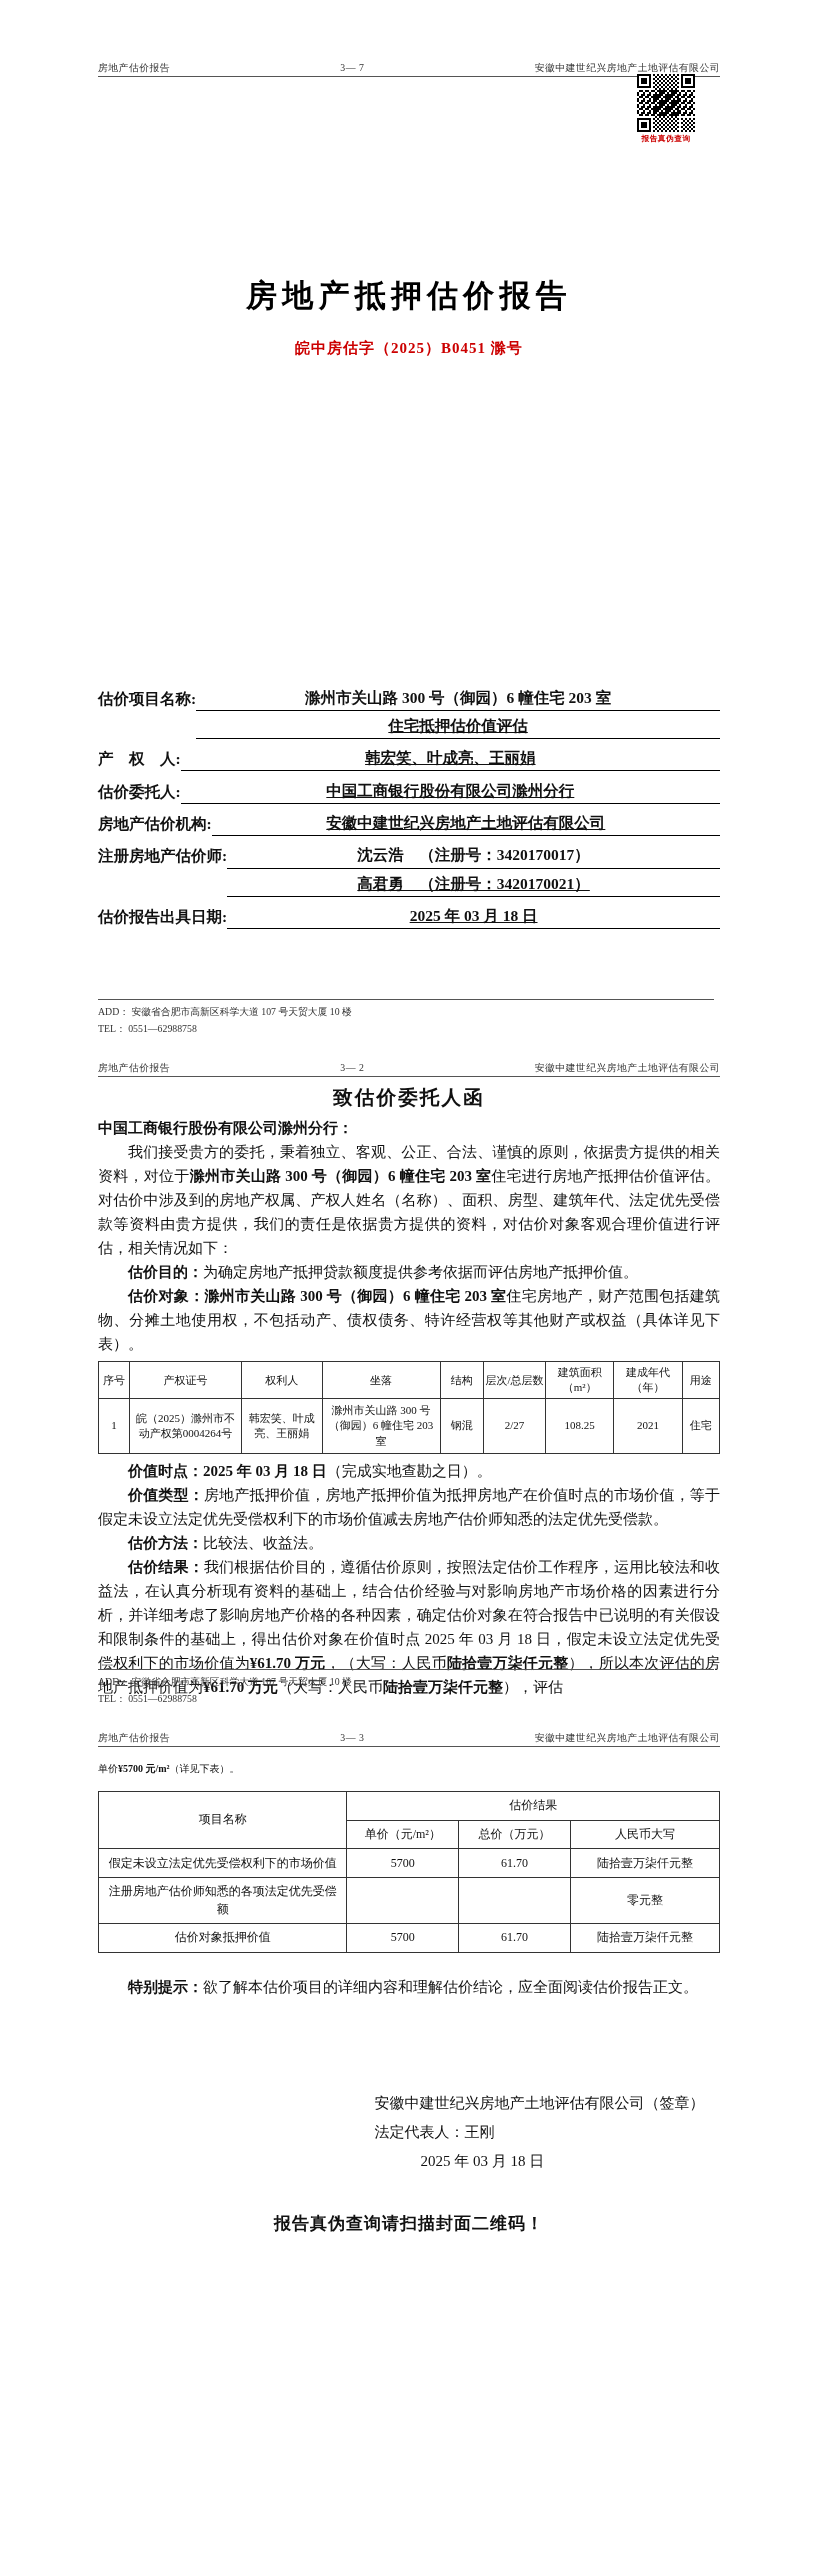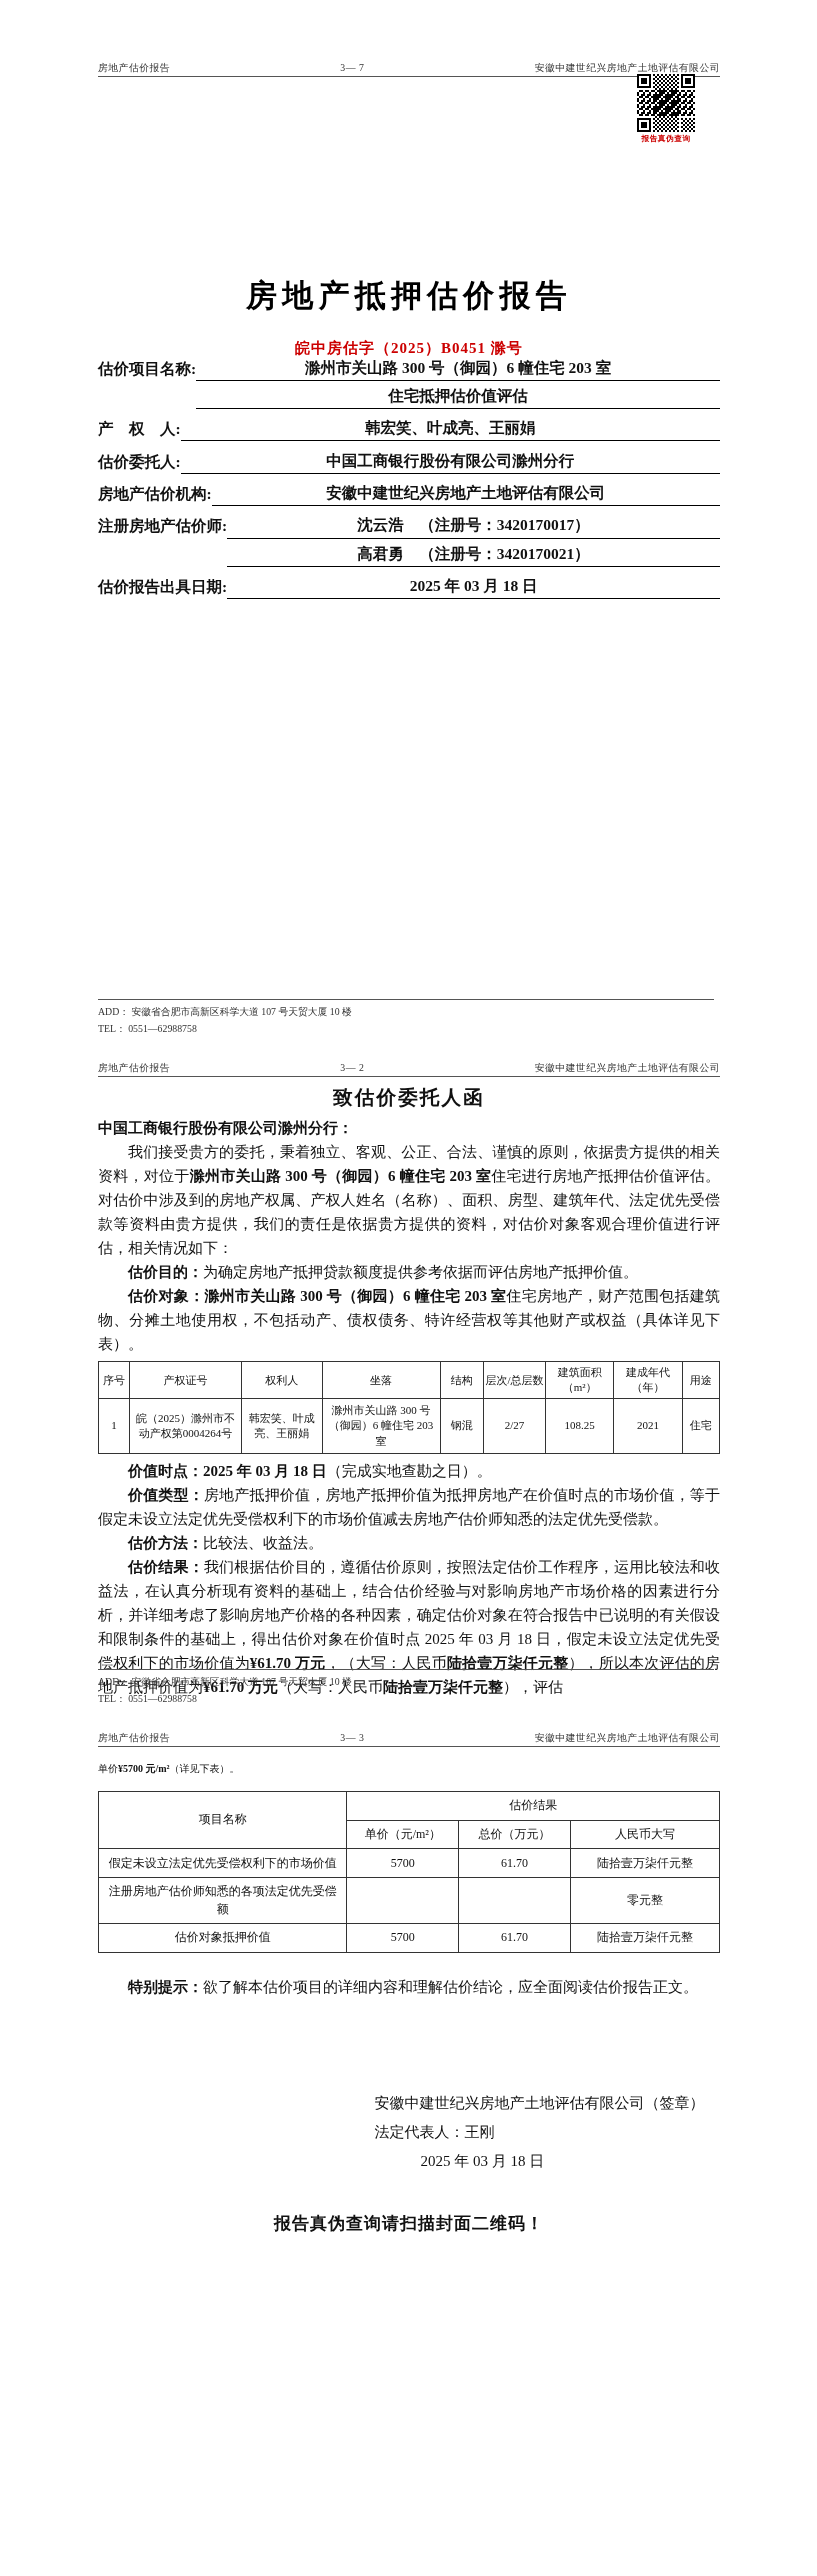--- a/index.html
+++ b/index.html
@@ -34,29 +34,29 @@
   .qr-caption{ margin-top:2.1px; font-size:7.7px; font-weight:bold; color:var(--accent); letter-spacing:0.5px; }
 
   .doc-title{
     margin:198px 0 0 0; text-align:center;
     font-size:31px; font-weight:bold; letter-spacing:5.2px; color:#000;
   }
   .doc-number{
     margin-top:21.6px; text-align:center;
     font-size:15px; font-weight:bold; color:var(--accent); letter-spacing:1px;
   }
-  .cover-fields{ }
+  .cover-fields{ margin-top:330px; }
   .field{ display:flex; align-items:flex-start; margin-bottom:9.3px; }
   .flabel{ font-weight:bold; white-space:nowrap; font-size:15.5px; line-height:21.6px; }
   .fvalues{ flex:1; display:flex; flex-direction:column; }
   .fvalue{
     border-bottom:1px solid #000; text-align:center; font-weight:bold;
     font-size:15.5px; line-height:20.6px; padding:0 3.1px 1.5px; margin-bottom:5.2px;
   }
-  .fvalue:last-child{ margin-bottom:0; }
+  .fvalue:last-child{ margin-bottom:0;text-decoration:underline; }
 
   
   .letter-heading{ margin:7.2px 0 5.2px; text-align:center; font-size:19.6px; font-weight:bold; letter-spacing:2.1px; }
   .salutation{ font-size:15px; font-weight:bold; line-height:24px; }
   .body-p{ font-size:15px; line-height:24px; text-align:justify; margin:0; text-indent:2em; }
   .body-p .plabel{ font-weight:bold; }
   .body-p .baddr, .body-p .bamt{ font-weight:bold; }
 
   table{ border-collapse:collapse; width:100%; }
   th,td{ border:1px solid #333; text-align:center; vertical-align:middle; font-weight:normal; }

